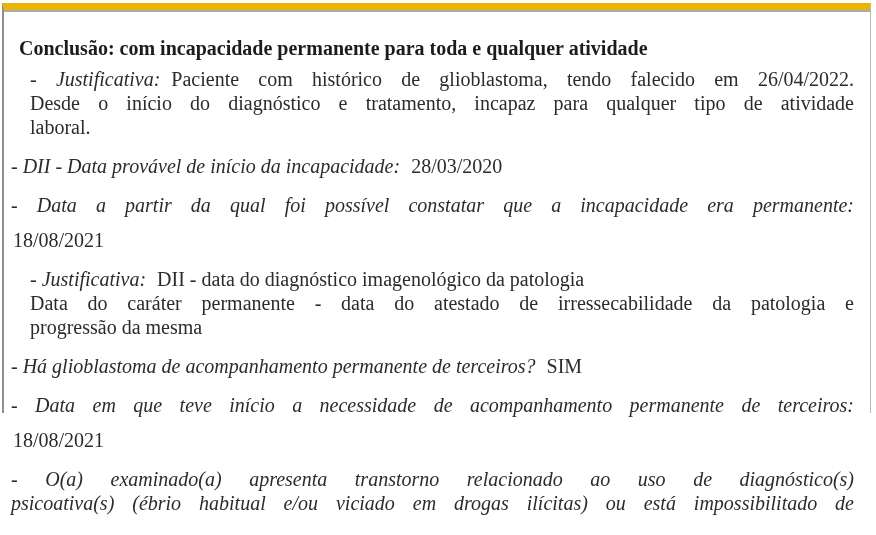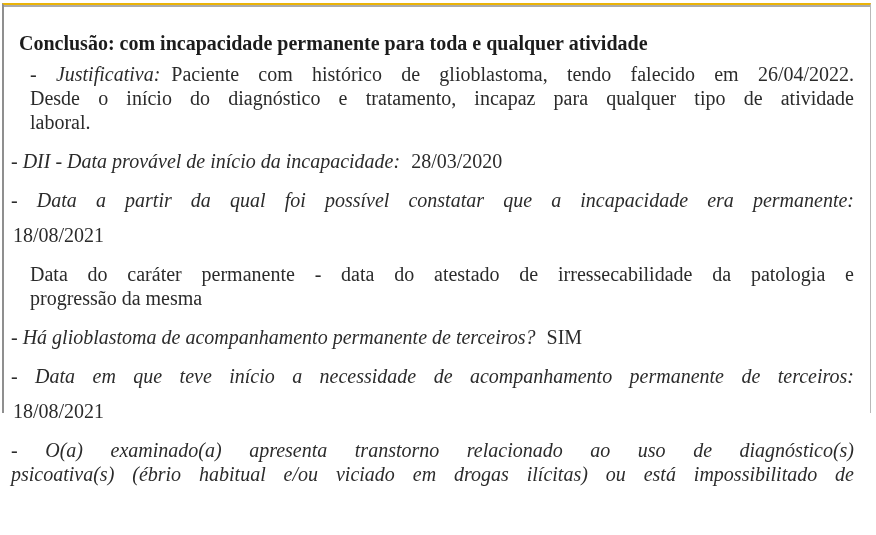--- a/index.html
+++ b/index.html
@@ -15,21 +15,21 @@
     font-family: "Liberation Serif", "DejaVu Serif", serif;
   }
   .sheet {
     box-sizing: border-box;
     position: absolute;
     left: 2px;
     top: 3px;
     width: 869px;
     height: 410px;
     background: #ffffff;
-    border-top: 2px solid #eab308;
+    border-top: 7px solid #eab308;
     border-left: 2px solid #8f8f8f;
     border-right: 1px solid #b9b9b9;
     box-shadow: inset 0 2px 0 #ababab;
     padding: 26px 16px 0 7px;
     color: #2b2b2b;
     font-size: 20px;
     line-height: 24px;
   }
   .title {
     font-weight: bold;
@@ -80,20 +80,21 @@
   <div class="para">
     <span class="it">- DII - Data provável de início da incapacidade:</span><span class="val">28/03/2020</span>
   </div>
 
   <div class="para">
     <span class="jline it">- Data a partir da qual foi possível constatar que a incapacidade era permanente:</span>
     <span class="plain cont">18/08/2021</span>
   </div>
 
   <div class="para indent">
+    <span class="plain"><span class="it">- Justificativa:</span><span class="val">DII - data do diagnóstico imagenológico da patologia</span></span>
     <span class="jline">Data do caráter permanente - data do atestado de irressecabilidade da patologia e</span>
     <span class="plain">progressão da mesma</span>
   </div>
 
   <div class="para">
     <span class="it">- Há glioblastoma de acompanhamento permanente de terceiros?</span><span class="val">SIM</span>
   </div>
 
   <div class="para">
     <span class="jline it">- Data em que teve início a necessidade de acompanhamento permanente de terceiros:</span>

